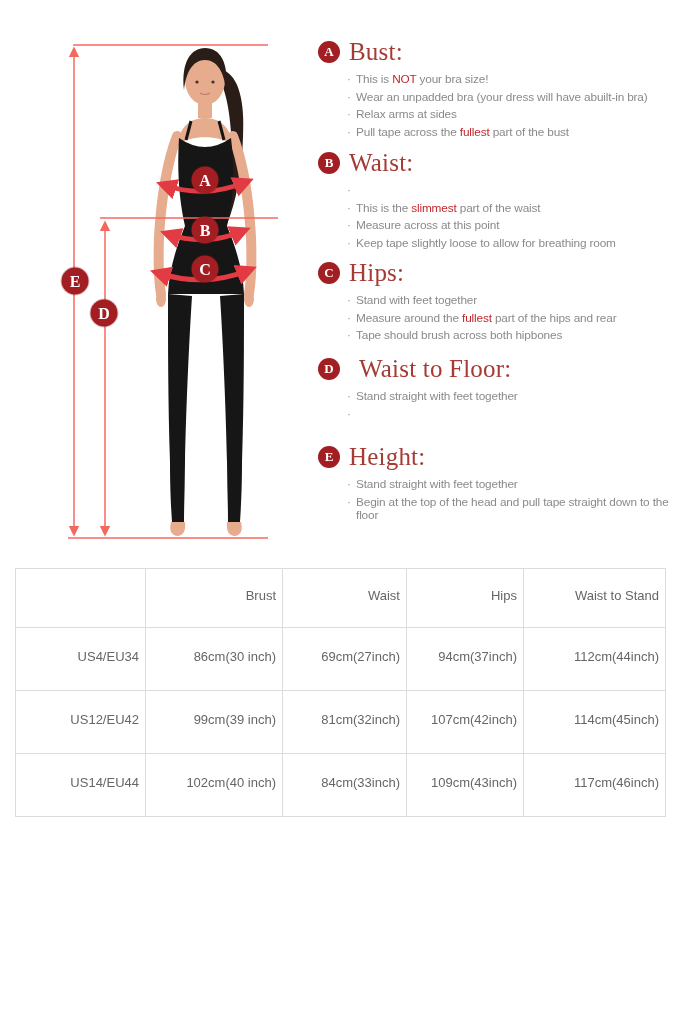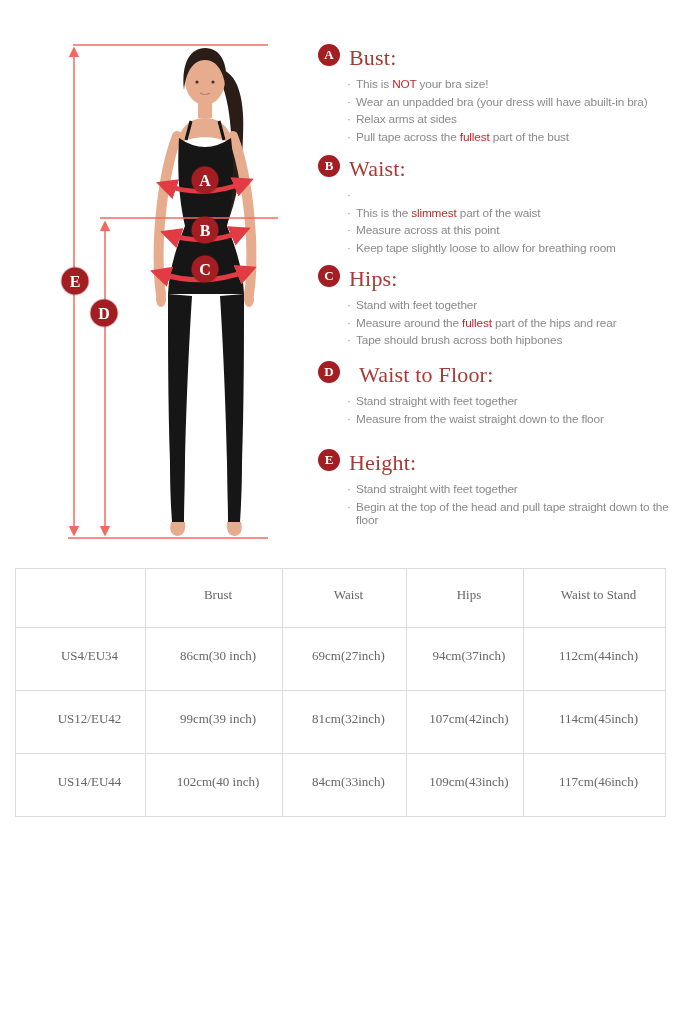--- a/index.html
+++ b/index.html
@@ -25,35 +25,35 @@
     font-family:"Liberation Serif","DejaVu Serif",serif;font-weight:bold;font-size:16px;
     transform:translate(-50%,-50%);box-shadow:0 0 0 1px rgba(130,20,20,.25);}
 
   
   .sections{position:absolute;left:318px;top:0;width:352px;}
   .section{position:absolute;left:0;width:352px;}
   .sec-head{display:flex;align-items:center;gap:9px;}
   .sec-badge{flex:none;width:22px;height:22px;border-radius:50%;background:var(--badge-red);
     color:#fff;display:flex;align-items:center;justify-content:center;
     font-family:"Liberation Serif","DejaVu Serif",serif;font-weight:bold;font-size:13px;}
-  .sec-title{font-family:"Liberation Serif","DejaVu Serif",serif;font-size:22px;
-    color:var(--heading-red);letter-spacing:.2px;margin-top:7px;}
+  .sec-title{font-family:"Liberation Serif","DejaVu Serif",serif;font-size:25px;
+    color:var(--heading-red);letter-spacing:.2px;}
   .section[data-letter="D"] .sec-title{margin-left:10px;}
   .bullets{margin:7px 0 0 29px;}
   .bullet{display:flex;font-size:11.8px;letter-spacing:-0.15px;color:var(--bullet-gray);
     line-height:13.5px;margin-bottom:4px;}
   .bullet .dot{flex:none;width:9px;color:#9d9d9d;}
   .bullet .em{color:var(--em-red);font-weight:normal;}
 
   
   .size-table{position:absolute;left:15px;top:568px;width:650px;border-collapse:collapse;
     font-size:13px;color:var(--table-text-gray);table-layout:fixed;}
   .size-table th,.size-table td{border:1px solid var(--table-border-gray);
-    font-weight:normal;text-align:center;vertical-align:middle;
-    padding:0 6px 6px 14px;font-family:Liberation Serif, serif;}
+    font-weight:normal;text-align:right;vertical-align:middle;
+    padding:0 6px 6px 14px;}
   .size-table th{height:52px;}
   .size-table td{height:56px;}
   .size-table th:first-child,.size-table td:first-child{padding-left:24px;}
 </style>
 </head>
 <body>
 
 <div class="page">
 
   <svg class="person-svg" viewBox="0 0 164 500" aria-hidden="true">
@@ -192,21 +192,20 @@
           <span class="sec-badge">D</span>
           <span class="sec-title">Waist to Floor:</span>
         </div>
         <div class="bullets">
           <div class="bullet">
             <span class="dot">·</span>
             <span><span>Stand straight with feet together</span></span>
           </div>
           <div class="bullet">
             <span class="dot">·</span>
-            <span><span>Measure from the waist straight down to the floor</span></span>
           </div>
         </div>
       </div>
       <div class="section" data-letter="E" style="top: 443px;">
         <div class="sec-head">
           <span class="sec-badge">E</span>
           <span class="sec-title">Height:</span>
         </div>
         <div class="bullets">
           <div class="bullet">

